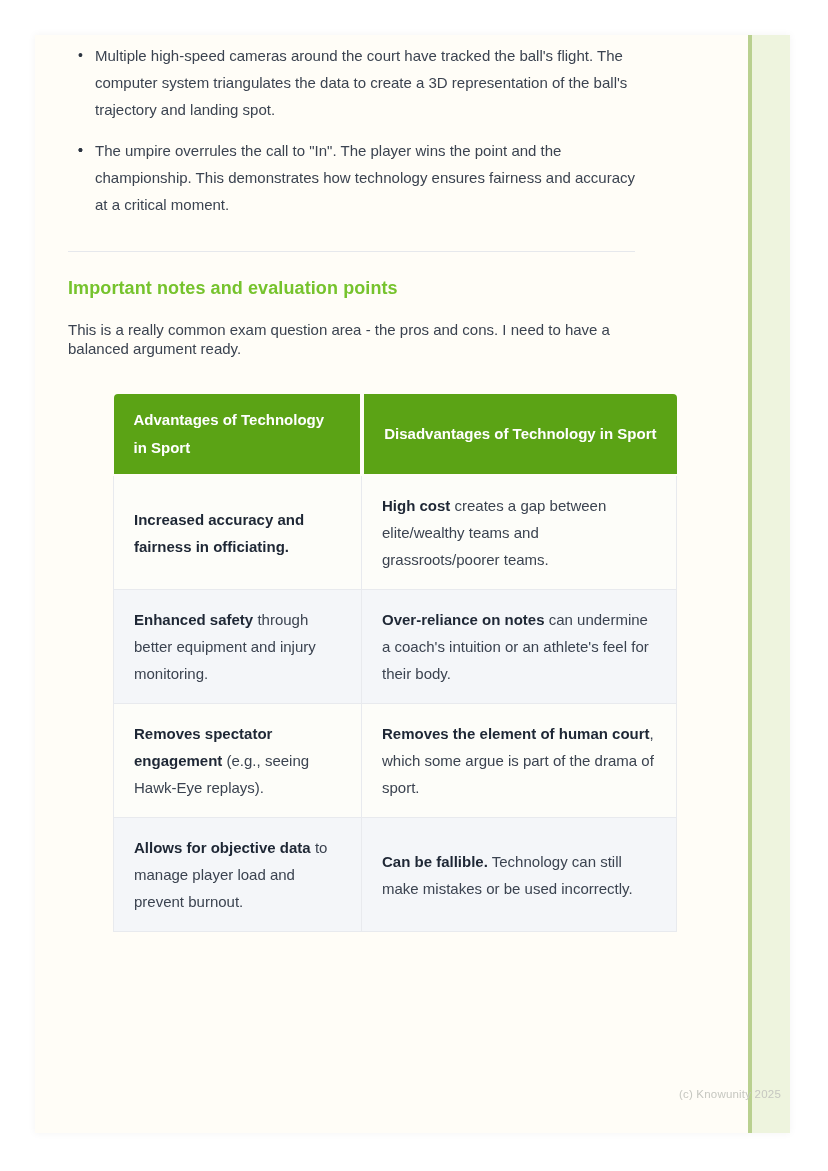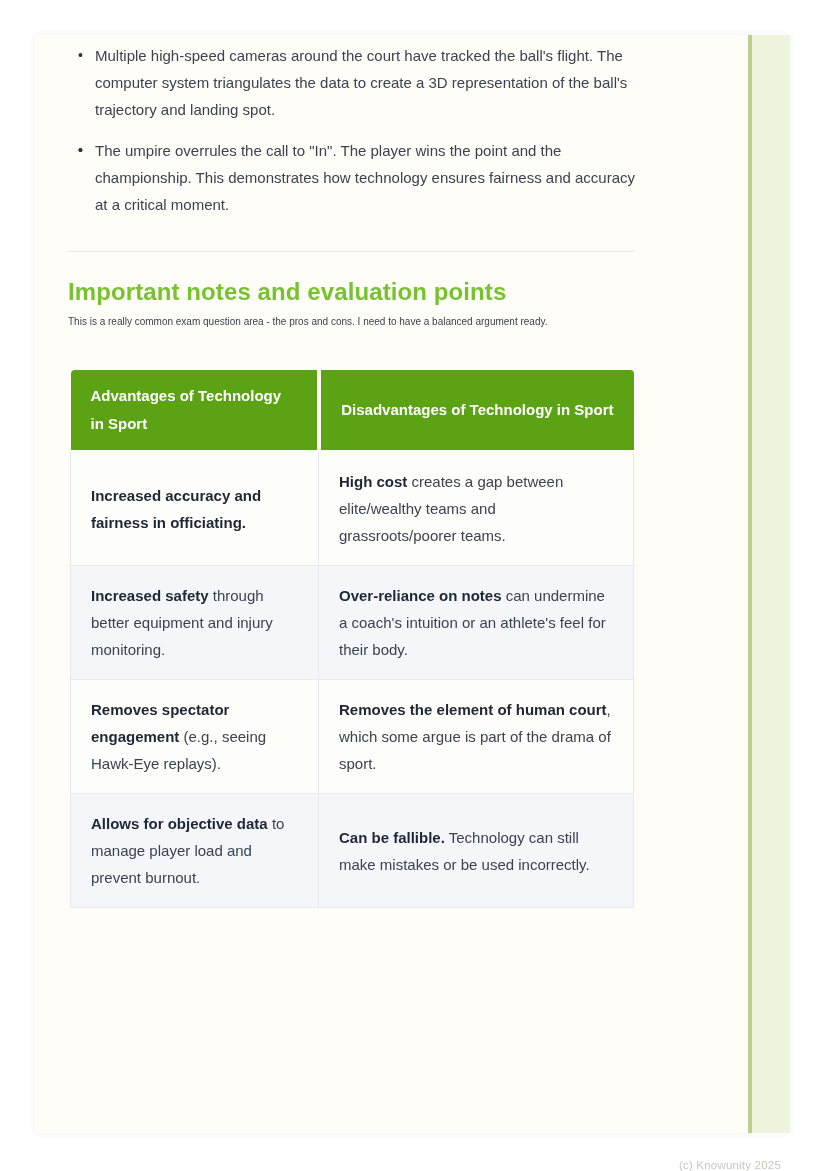--- a/index.html
+++ b/index.html
@@ -55,38 +55,39 @@
     color: #2c3440;
     font-size: 14px;
   }
   .section-divider {
     border: none;
     border-top: 1px solid #e6e8ec;
     margin: 33px 0 0 0;
   }
   .section-heading {
     margin: 26px 0 0 0;
-    font-size: 24px;
+    font-size: 18px;
     font-weight: bold;
     color: #76c32d;
     letter-spacing: 0.1px;
   }
   .intro-paragraph {
-    margin: 4px 0 0 0;
+    margin: 21px 0 0 0;
     color: #3b4350;
-    font-size: 10px;
-    line-height: 24px;
+    font-size: 15px;
+    line-height: 19px;
   }
   .table-wrap {
     margin: 36px 0 0 2px;
   }
   table.notes-table {
     width: 563px;
     border-collapse: collapse;
     table-layout: fixed;
+    margin-left: 43px;
   }
   table.notes-table col.c1 { width: 248px; }
   table.notes-table col.c2 { width: 315px; }
   table.notes-table th {
     background: #5ba315;
     color: #ffffff;
     font-size: 15px;
     font-weight: bold;
     text-align: left;
     vertical-align: middle;
@@ -109,21 +110,21 @@
     vertical-align: middle;
     padding: 16px 20px;
     border: 1px solid #e8eaee;
   }
   table.notes-table tbody tr:nth-child(odd) td { background: #fdfdf9; }
   table.notes-table tbody tr:nth-child(even) td { background: #f4f6f9; }
   table.notes-table td strong { color: #1e2735; }
   .watermark {
     position: absolute;
     left: 651px;
-    top: 1159px;
+    top: 1088px;
     width: 130px;
     text-align: right;
     font-size: 11.5px;
     color: #c6c7c0;
     z-index: 5;
     letter-spacing: 0.2px;
   }
 </style>
 </head>
 <body>
@@ -164,21 +165,21 @@
             <th>Advantages of Technology in Sport</th>
             <th>Disadvantages of Technology in Sport</th>
           </tr>
         </thead>
         <tbody>
           <tr>
             <td><strong>Increased accuracy and fairness in officiating.</strong><span></span></td>
             <td><strong>High cost</strong><span> creates a gap between elite/wealthy teams and grassroots/poorer teams.</span></td>
           </tr>
           <tr>
-            <td><strong>Increased safety</strong><span> through better equipment and injury monitoring.</span></td>
+            <td><strong>Enhanced safety</strong><span> through better equipment and injury monitoring.</span></td>
             <td><strong>Over-reliance on notes</strong><span> can undermine a coach's intuition or an athlete's feel for their body.</span></td>
           </tr>
           <tr>
             <td><strong>Removes spectator engagement</strong><span> (e.g., seeing Hawk-Eye replays).</span></td>
             <td><strong>Removes the element of human court</strong><span>, which some argue is part of the drama of sport.</span></td>
           </tr>
           <tr>
             <td><strong>Allows for objective data</strong><span> to manage player load and prevent burnout.</span></td>
             <td><strong>Can be fallible.</strong><span> Technology can still make mistakes or be used incorrectly.</span></td>
           </tr>

